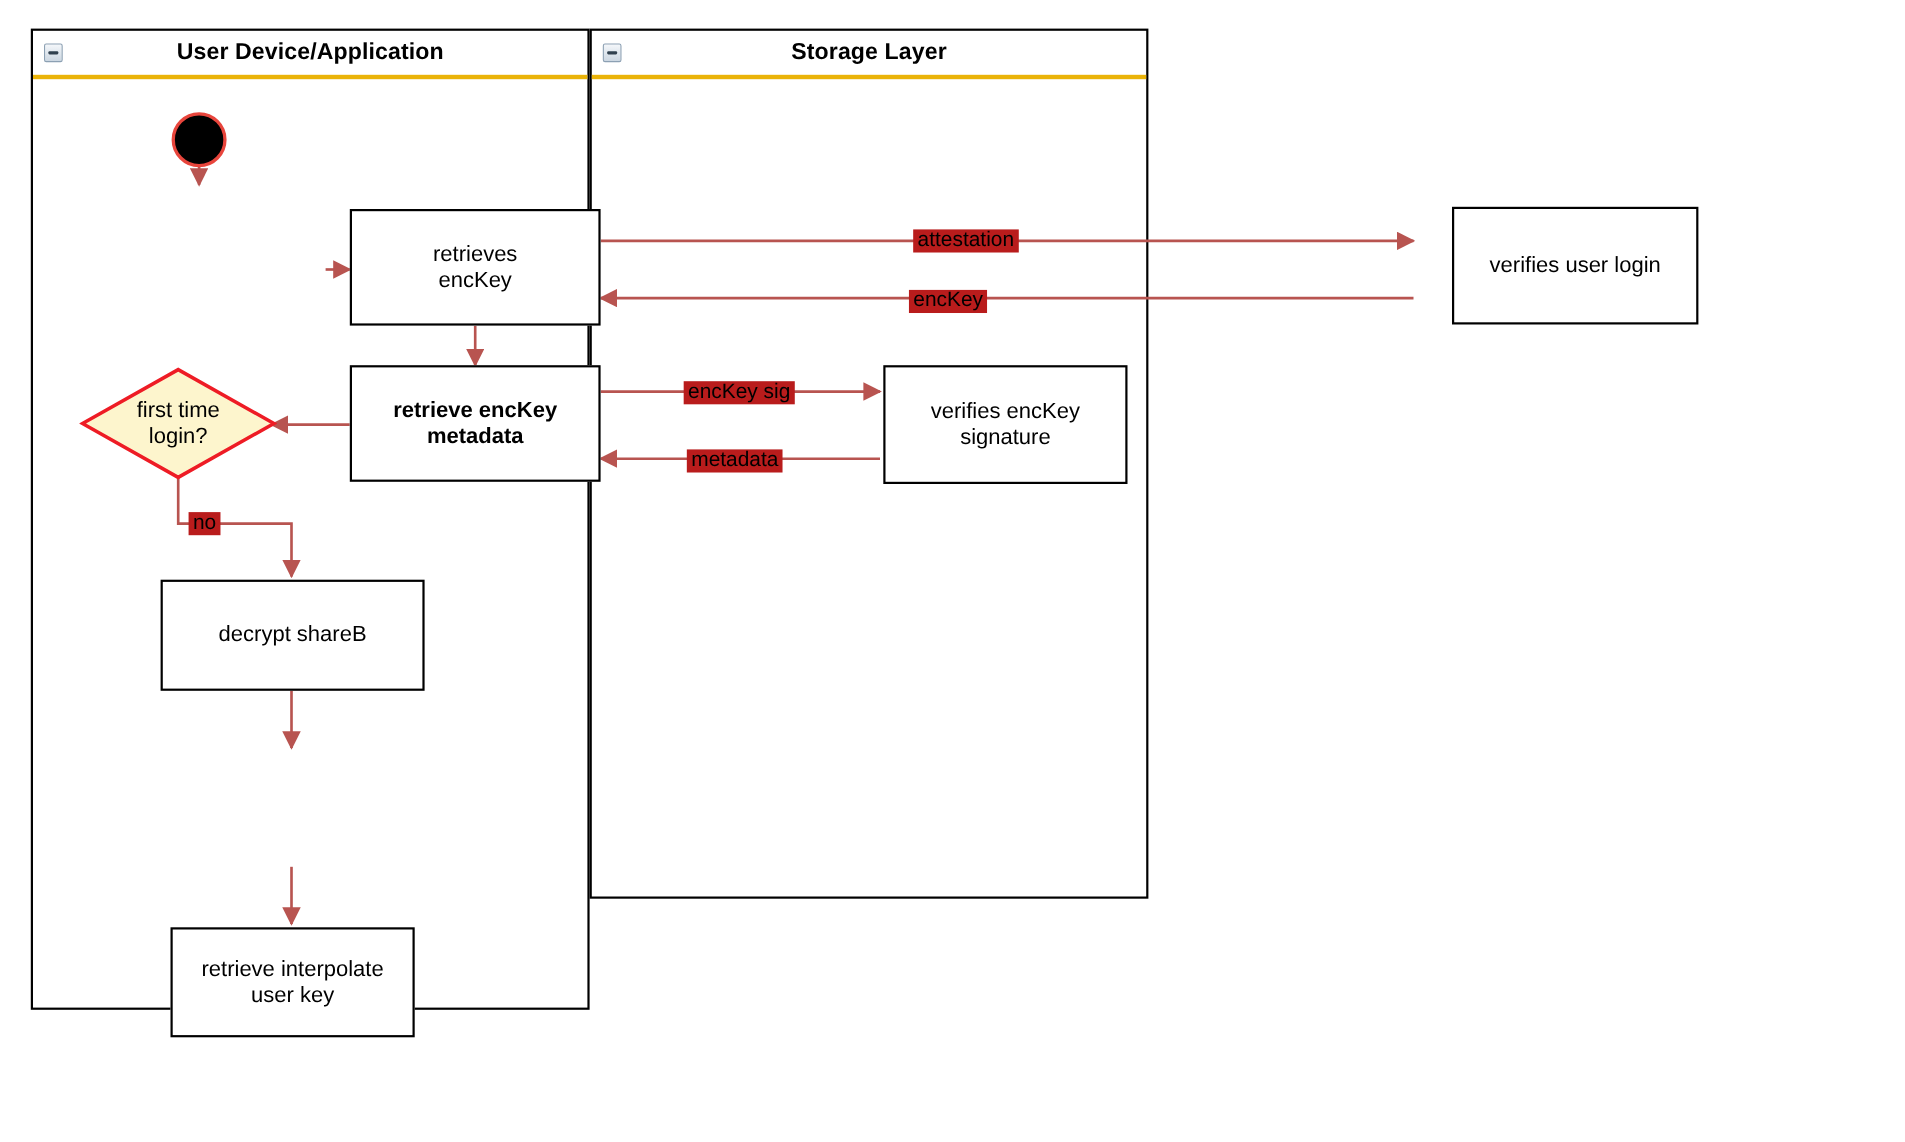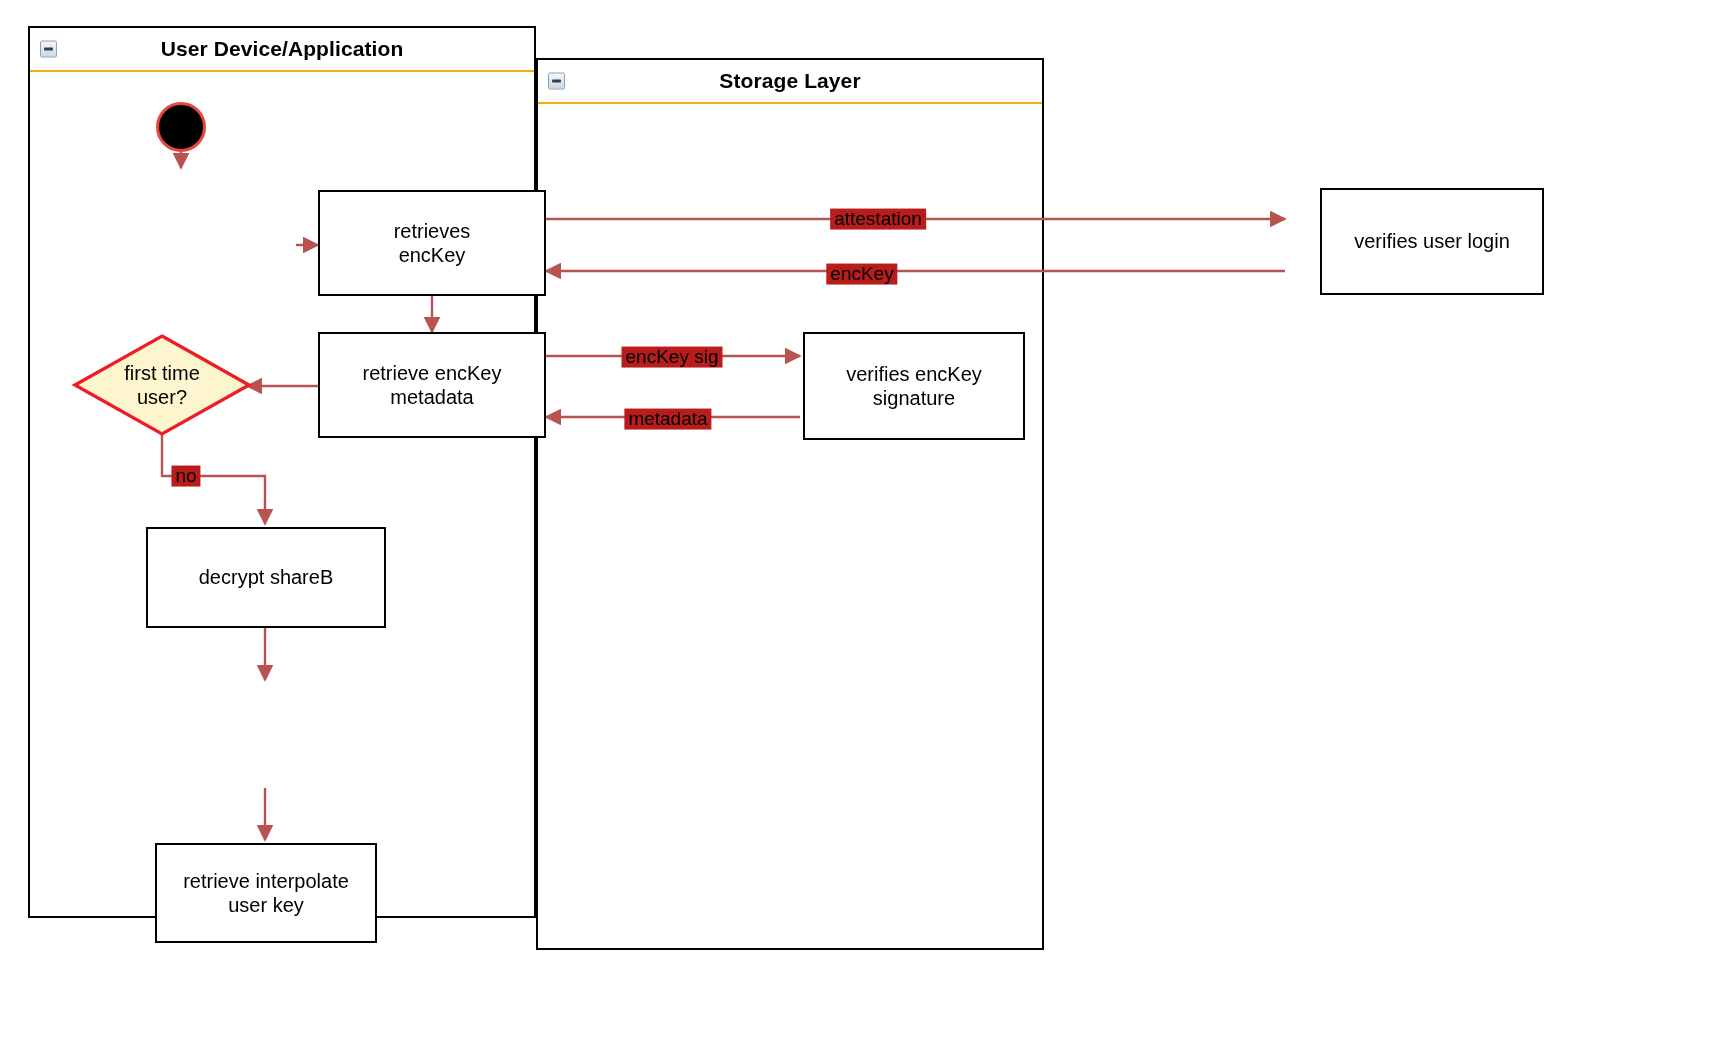--- a/index.html
+++ b/index.html
@@ -20,21 +20,21 @@
   
   .lane {
     position: absolute;
     box-sizing: border-box;
     border: 2px solid #000000;
     background: transparent;
   }
   .lane-header {
     position: absolute;
     box-sizing: border-box;
-    border-bottom: 2px solid #eab308;
+    border-bottom: 4px solid #eab308;
     left: 0;
     top: 0;
     width: 100%;
     height: 100%;
     display: flex;
     align-items: center;
     justify-content: center;
   }
   .lane-title {
     font-size: 21px;
@@ -133,21 +133,21 @@
 
 <div id="canvas">
 
   <div class="lane" style="left:28px; top:26px; width:508px; height:892px;">
     <div class="lane-header" style="height:44px;">
       <span class="collapse-icon"></span>
       <span class="lane-title">User Device/Application</span>
     </div>
   </div>
 
-  <div class="lane" style="left:536px; top:26px; width:508px; height:892px;margin-top:32px;">
+  <div class="lane" style="left:536px; top:26px; width:508px; height:791px;">
     <div class="lane-header" style="height:44px;">
       <span class="collapse-icon"></span>
       <span class="lane-title">Storage Layer</span>
     </div>
   </div>
 
 
   <svg id="edges" viewBox="0 0 1732 1038" xmlns="http://www.w3.org/2000/svg">
     <defs>
       <marker id="arrow" viewBox="0 0 10 10" refX="9" refY="5" markerWidth="7" markerHeight="7" orient="auto-start-reverse">
@@ -185,29 +185,29 @@
   <div class="edge-label" style="left:672px; top:357px;">encKey sig</div>
   <div class="edge-label" style="left:668px; top:419px;">metadata</div>
   <div class="edge-label" style="left:186px; top:476px;">no</div>
 
   <div class="start-node" style="left:156px; top:102px; width:50px; height:50px;"></div>
 
 
   <div class="node" style="left:318px; top:190px; width:228px; height:106px;">retrieves
 encKey</div>
 
-  <div class="node" style="left:318px; top:332px; width:228px; height:106px;">retrieve encKey
+  <div class="node" style="left:318px; top:332px; width:228px; height:106px;font-weight:bold;">retrieve encKey
 metadata</div>
 
   <div class="decision" style="left:72px; top:333px; width:180px; height:104px;">
     <svg width="180" height="104" viewBox="0 0 180 104" xmlns="http://www.w3.org/2000/svg">
       <polygon points="90,3 177,52 90,101 3,52" fill="#fdf5cd" stroke="#ee1c25" stroke-width="3.2" stroke-linejoin="miter"></polygon>
     </svg>
     <span class="decision-label">first time
-user?</span>
+login?</span>
   </div>
 
   <div class="node" style="left:146px; top:527px; width:240px; height:101px;">decrypt shareB</div>
 
 
   <div class="node" style="left:155px; top:843px; width:222px; height:100px;">retrieve interpolate
 user key</div>
 
   <div class="node" style="left:803px; top:332px; width:222px; height:108px;">verifies encKey
 signature</div>

